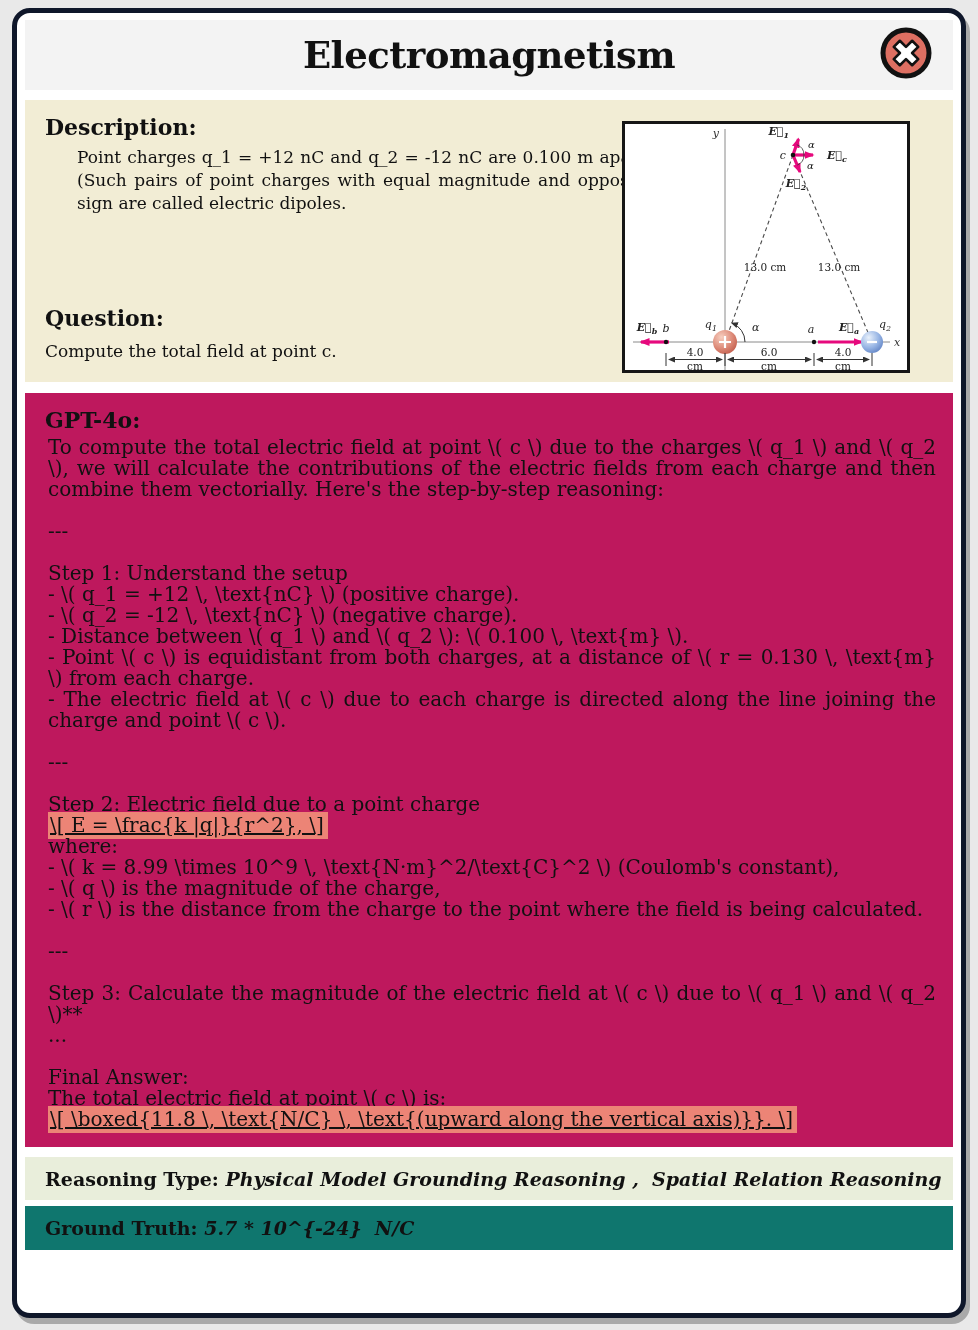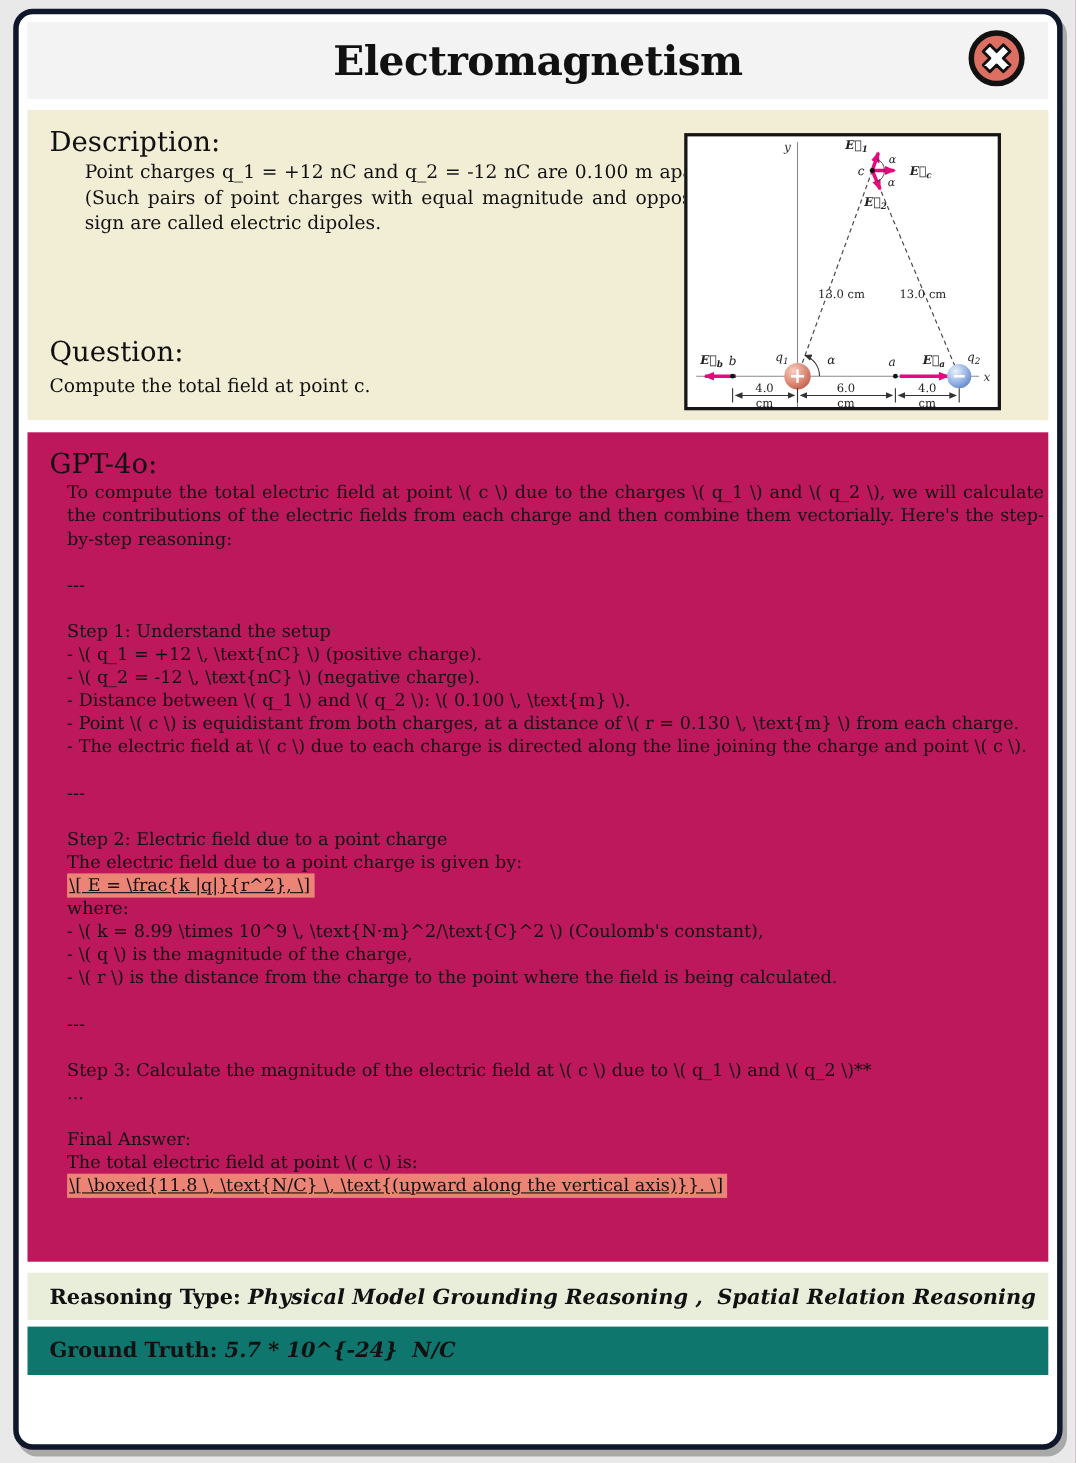--- a/index.html
+++ b/index.html
@@ -23,36 +23,36 @@
     font-size:37px;font-weight:bold;letter-spacing:-0.5px;
   }
   .close-btn{position:absolute;left:861px;top:12px;width:56px;height:56px;cursor:pointer;}
   .panel{position:absolute;left:8px;width:928px;}
   .desc-panel{top:87px;height:282px;background:#f2edd5;}
   .gpt-panel{top:380px;height:754px;background:#be185d;}
   .row-panel{height:43px;display:flex;align-items:center;padding-left:20px;box-sizing:border-box;font-size:19px;font-weight:bold;}
   .reason-panel{top:1144px;background:#e9eedb;}
   .error-panel{top:1198px;height:30px;background:#fbf7cf;border-radius:12px;}
   .truth-panel{top:1193px;height:44px;background:#0f766e;}
-  .sec-label{position:absolute;font-size:25px;font-weight:normal;}
+  .sec-label{position:absolute;font-size:22px;font-weight:bold;}
   .desc-text{
     position:absolute;left:20px;top:46px;width:574px;
     font-size:17px;line-height:23px;text-align:justify;margin-left:32px;
   }
   .q-text{
     position:absolute;left:20px;top:240px;width:574px;
     font-size:17px;line-height:23px;
   }
   .figure-box{
     position:absolute;left:597px;top:21px;width:282px;height:246px;
     background:#ffffff;border:3px solid #161616;
   }
   .answer-body{
-    position:absolute;left:36px;top:44px;width:888px;
-    font-size:16px;line-height:21px;
+    position:absolute;left:23px;top:44px;width:888px;
+    font-size:20px;line-height:21px;
   }
   .line{min-height:21px;text-align:justify;}
   .hl{background:#ec8476;padding:1px 4px 2px 2px;text-decoration:underline;}
   .red-val{color:#be185d;white-space:pre-wrap;}
   .pre{white-space:pre-wrap;font-style:italic;}
   svg text{font-family:"DejaVu Serif","Liberation Serif",serif;}
 </style>
 </head>
 <body>
 
@@ -171,21 +171,20 @@
         <div class="line">Step 1: Understand the setup</div>
         <div class="line">- \( q_1 = +12 \, \text{nC} \) (positive charge).</div>
         <div class="line">- \( q_2 = -12 \, \text{nC} \) (negative charge).</div>
         <div class="line">- Distance between \( q_1 \) and \( q_2 \): \( 0.100 \, \text{m} \).</div>
         <div class="line">- Point \( c \) is equidistant from both charges, at a distance of \( r = 0.130 \, \text{m} \) from each charge.</div>
         <div class="line">- The electric field at \( c \) due to each charge is directed along the line joining the charge and point \( c \).</div>
         <div class="line">&nbsp;</div>
         <div class="line">---</div>
         <div class="line">&nbsp;</div>
         <div class="line">Step 2: Electric field due to a point charge</div>
-        <div class="line">The electric field due to a point charge is given by:</div>
         <div class="line"><span class="hl">\[ E = \frac{k |q|}{r^2}, \]</span></div>
         <div class="line">where:</div>
         <div class="line">- \( k = 8.99 \times 10^9 \, \text{N·m}^2/\text{C}^2 \) (Coulomb's constant),</div>
         <div class="line">- \( q \) is the magnitude of the charge,</div>
         <div class="line">- \( r \) is the distance from the charge to the point where the field is being calculated.</div>
         <div class="line">&nbsp;</div>
         <div class="line">---</div>
         <div class="line">&nbsp;</div>
         <div class="line">Step 3: Calculate the magnitude of the electric field at \( c \) due to \( q_1 \) and \( q_2 \)**</div>
         <div class="line">...</div>

